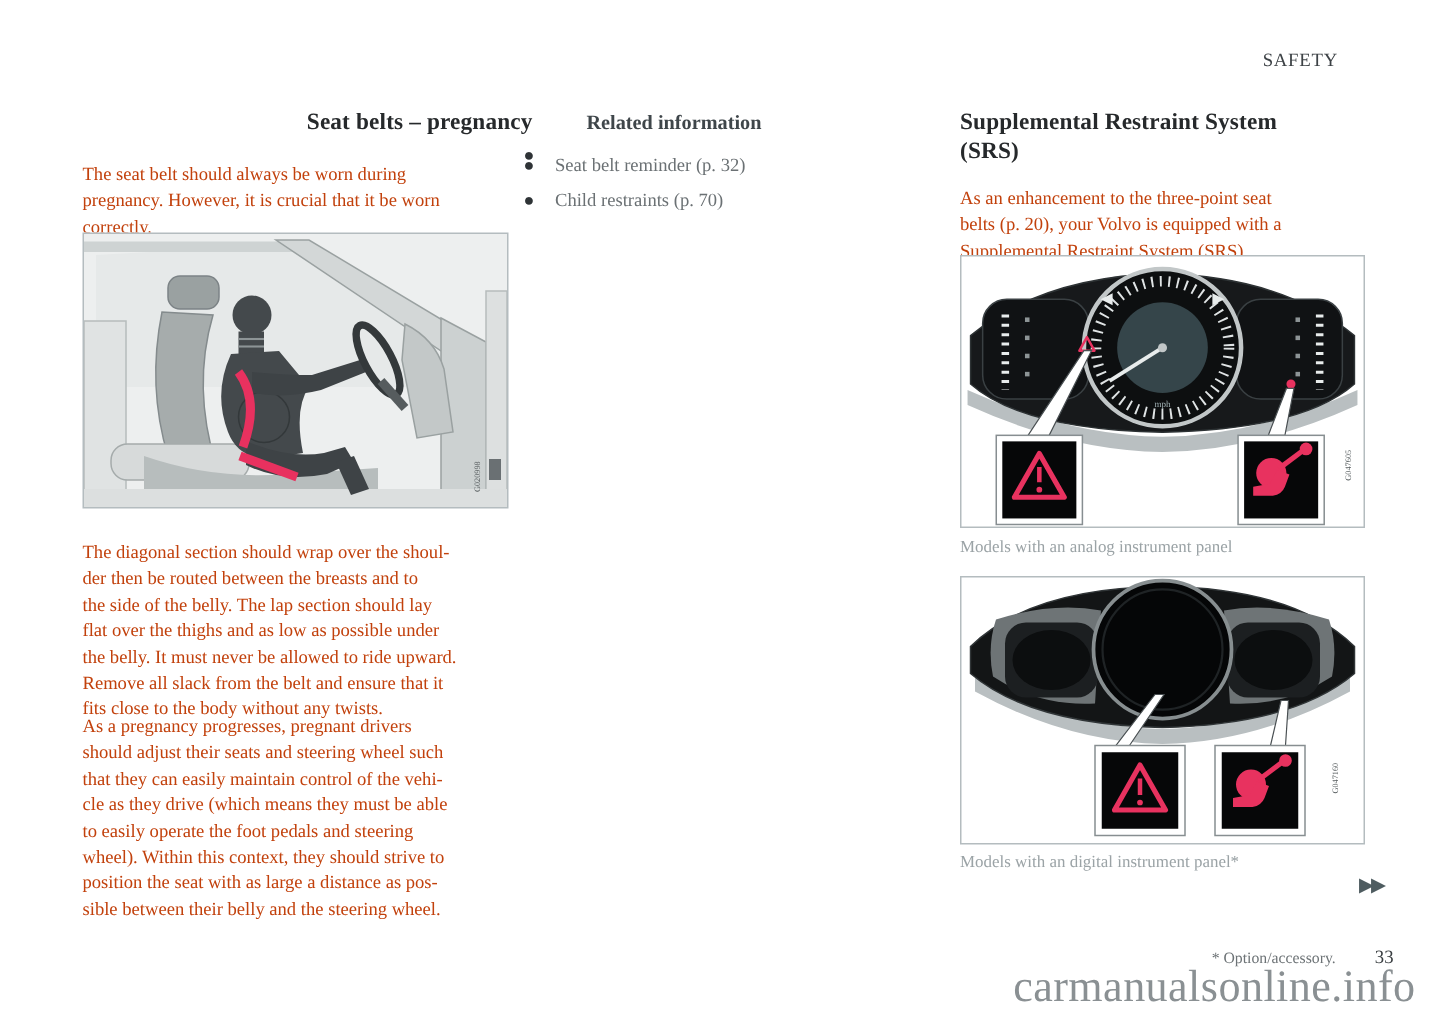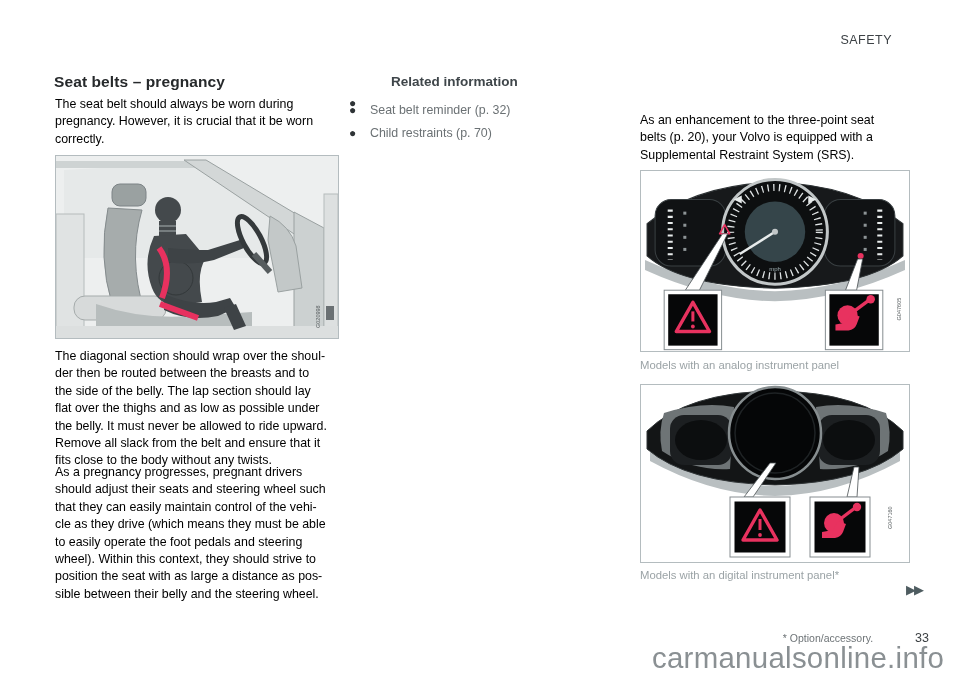--- a/index.html
+++ b/index.html
@@ -1,44 +1,44 @@
 <!DOCTYPE html>
 <html><head>
 <meta charset="utf-8">
 <style>
   html,body{margin:0;padding:0;background:#fff;}
   .page{position:relative;width:960px;height:677px;background:#ffffff;overflow:hidden;
-        font-family:Liberation Sans, sans-serif;color:#6b7174;}
+        font-family:Liberation Serif, serif;color:#6b7174;}
   .hdr{position:absolute;top:33px;right:68px;font-size:12.5px;color:#3d4246;letter-spacing:.5px;}
   .h1{position:absolute;font-size:15.5px;line-height:19px;font-weight:bold;color:#26292b;
       white-space:pre-line;letter-spacing:.1px;}
   .h2{position:absolute;font-size:13.5px;font-weight:bold;color:#3f464a;}
-  .body{position:absolute;font-size:12.4px;line-height:17.4px;color:#000000;white-space:pre-line;}
+  .body{position:absolute;font-size:12.4px;line-height:17.4px;color:#c2410c;white-space:pre-line;margin-top:12px;}
   .figure{position:absolute;border:1px solid #b4bcbf;background:#fff;box-sizing:border-box;}
   .caption{position:absolute;font-size:11.3px;color:#9ba3a6;}
   .bullets{position:absolute;left:347px;top:95px;width:282px;}
   .bullet-item{position:relative;padding-left:23px;margin-bottom:6.5px;font-size:12.4px;
                line-height:17px;color:#6b7174;}
   .bullet-dot{position:absolute;left:2px;top:0;color:#2e3336;font-size:12px;}
   .marker{position:absolute;left:906px;top:582px;font-size:13px;color:#4e5c60;letter-spacing:-2px;}
-  .footrow{position:absolute;top:631px;right:31px;display:flex;align-items:baseline;gap:30px;}
+  .footrow{position:absolute;top:631px;right:31px;display:flex;align-items:baseline;gap:14px;}
   .footnote{font-size:10.5px;color:#6d7376;}
   .pagenum{font-size:12.5px;color:#3a3f42;margin-left:12px;}
   .watermark{position:absolute;right:16px;top:641px;font-size:30px;color:#8a9093;
              letter-spacing:.3px;transform:scaleX(.98);transform-origin:right;}
   svg{display:block;}
 </style>
 </head>
 <body>
 
 <div class="page">
 
   <div class="hdr">SAFETY</div>
 
-  <div class="h1" style="left:54px;top:72px;width:284px;">Seat belts – pregnancy</div>
+  <div class="h1" style="left:71px;top:72px;width:284px;text-align:right;">Seat belts – pregnancy</div>
   <div class="body" style="left:55px;top:96px;width:290px;">The seat belt should always be worn during
 pregnancy. However, it is crucial that it be worn
 correctly.</div>
 
   <div class="figure" style="left:55px;top:155px;width:284px;height:184px;">
     <svg viewBox="0 0 282 182" width="282" height="182">
       <rect x="0" y="0" width="282" height="182" fill="#edefef"></rect>
       <polygon points="8,14 150,6 252,64 252,102 8,102" fill="#e6e9e9"></polygon>
       <rect x="0" y="5" width="152" height="7" fill="#ced3d3"></rect>
       <polygon points="128,4 150,4 260,70 250,86" fill="#d3d7d7" stroke="#9aa1a1" stroke-width="1"></polygon>
@@ -97,20 +97,22 @@
     <div class="bullet-item">
       <span class="bullet-dot">●</span>
       <span>Seat belt reminder (p. 32)</span>
     </div>
     <div class="bullet-item">
       <span class="bullet-dot">●</span>
       <span>Child restraints (p. 70)</span>
     </div>
   </div>
 
+  <div class="h1" style="left:640px;top:72px;width:284px;">Supplemental Restraint System
+(SRS)</div>
   <div class="body" style="left:640px;top:112px;width:290px;">As an enhancement to the three-point seat
 belts (p. 20), your Volvo is equipped with a
 Supplemental Restraint System (SRS).</div>
 
   <div class="figure" style="left:640px;top:170px;width:270px;height:182px;">
     <svg viewBox="0 0 266 178" width="268" height="180">
       <path d="M4,88 Q70,118 133,119 Q196,118 262,88 L262,98 Q196,128 133,129 Q70,128 4,98 Z" fill="#b9bfc1"></path>
       <path d="M6,52 Q54,13 133,11 Q212,13 260,52 L260,84 Q226,114 133,116 Q40,114 6,84 Z" fill="#17191b" stroke="#2d3234" stroke-width="1"></path>
       <rect x="14" y="28" width="70" height="66" rx="16" fill="#101214" stroke="#3a4043" stroke-width="1"></rect>
       <rect x="182" y="28" width="70" height="66" rx="16" fill="#101214" stroke="#3a4043" stroke-width="1"></rect>

